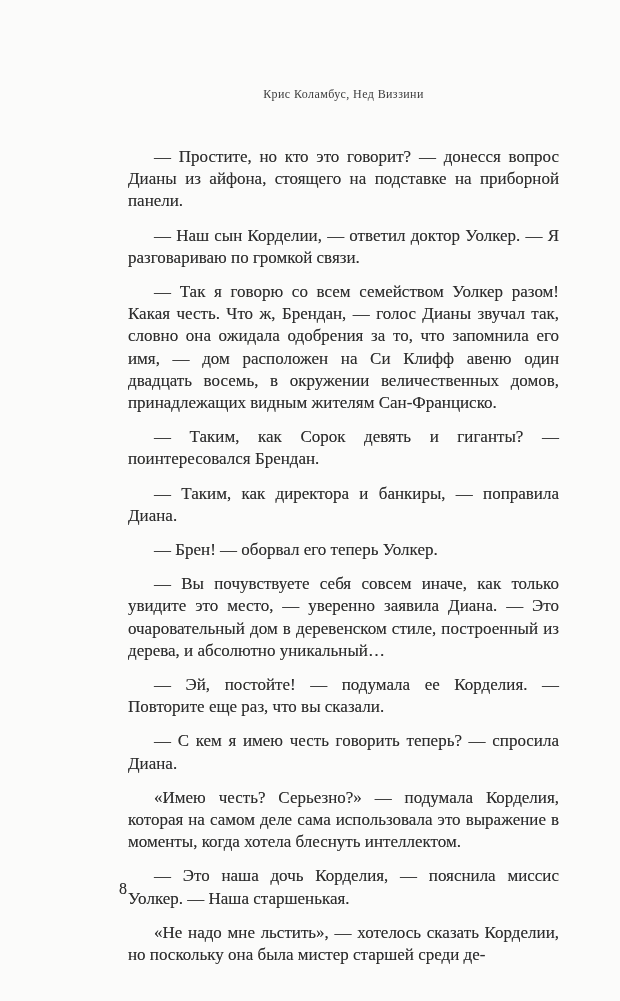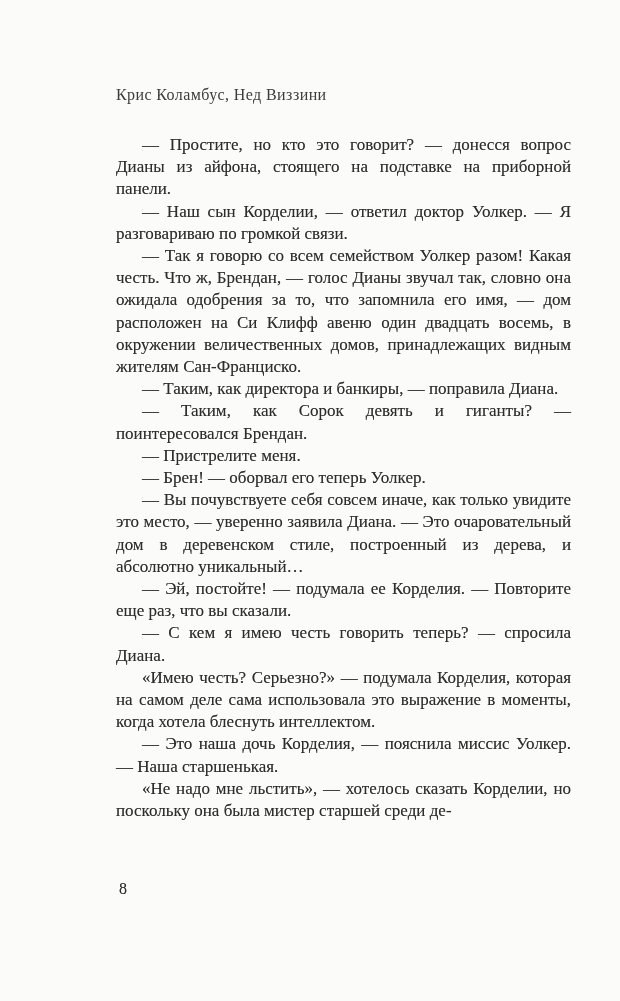--- a/index.html
+++ b/index.html
@@ -13,41 +13,42 @@
     height: 1001px;
     background: var(--bg, #fbfbfa);
     overflow: hidden;
     font-family: "Liberation Serif", "DejaVu Serif", serif;
   }
   .running-header {
     position: absolute;
     top: 85px;
     left: 116px;
     width: 455px;
-    font-size: 16px;
+    text-align: center;
+    font-size: 12px;
     line-height: 19px;
     color: var(--header, #3c3c3c);
     letter-spacing: 0.4px;
     white-space: nowrap;
   }
   .content {
     position: absolute;
     top: 134px;
     left: 116px;
     width: 455px;
     font-size: 17px;
     line-height: 22.2px;
     text-align: justify;
     color: var(--ink, #2d2d2d);
     hyphens: auto;
     -webkit-hyphens: auto;
     text-shadow: 0 0 0.5px rgba(45,45,45,0.45);
   }
   .content p {
-    margin: 0;
+    margin: 12px;
     padding: 0;
     text-indent: 26px;
   }
   .page-number {
     position: absolute;
     left: 119px;
     top: 879px;
     font-size: 16px;
     line-height: 20px;
     color: var(--ink, #2d2d2d);
@@ -58,23 +59,22 @@
 <body>
 
 <div class="page">
 
   <div class="running-header">Крис Коламбус, Нед Виззини</div>
 
   <div class="content">
     <p>— Простите, но кто это говорит? — донесся вопрос Дианы из айфона, стоящего на подставке на приборной панели.</p>
     <p>— Наш сын Корделии, — ответил доктор Уолкер. — Я разговариваю по громкой связи.</p>
     <p>— Так я говорю со всем семейством Уолкер разом! Какая честь. Что ж, Брендан, — голос Дианы звучал так, словно она ожидала одобрения за то, что запомнила его имя, — дом расположен на Си Клифф авеню один двадцать восемь, в окружении величественных домов, принадлежащих видным жителям Сан-Франциско.</p>
+    <p>— Таким, как Сорок девять и гиганты? — поинтересовался Брендан.</p>
     <p>— Таким, как директора и банкиры, — поправила Диана.</p>
-    <p>— Таким, как Сорок девять и гиганты? — поинтересовался Брендан.</p>
-    <p>— Пристрелите меня.</p>
     <p>— Брен! — оборвал его теперь Уолкер.</p>
     <p>— Вы почувствуете себя совсем иначе, как только увидите это место, — уверенно заявила Диана. — Это очаровательный дом в деревенском стиле, построенный из дерева, и абсолютно уникальный…</p>
     <p>— Эй, постойте! — подумала ее Корделия. — Повторите еще раз, что вы сказали.</p>
     <p>— С кем я имею честь говорить теперь? — спросила Диана.</p>
     <p>«Имею честь? Серьезно?» — подумала Корделия, которая на самом деле сама использовала это выражение в моменты, когда хотела блеснуть интеллектом.</p>
     <p>— Это наша дочь Корделия, — пояснила миссис Уолкер. — Наша старшенькая.</p>
     <p>«Не надо мне льстить», — хотелось сказать Корделии, но поскольку она была мистер старшей среди де-</p>
   </div>
 
   <div class="page-number">8</div>

